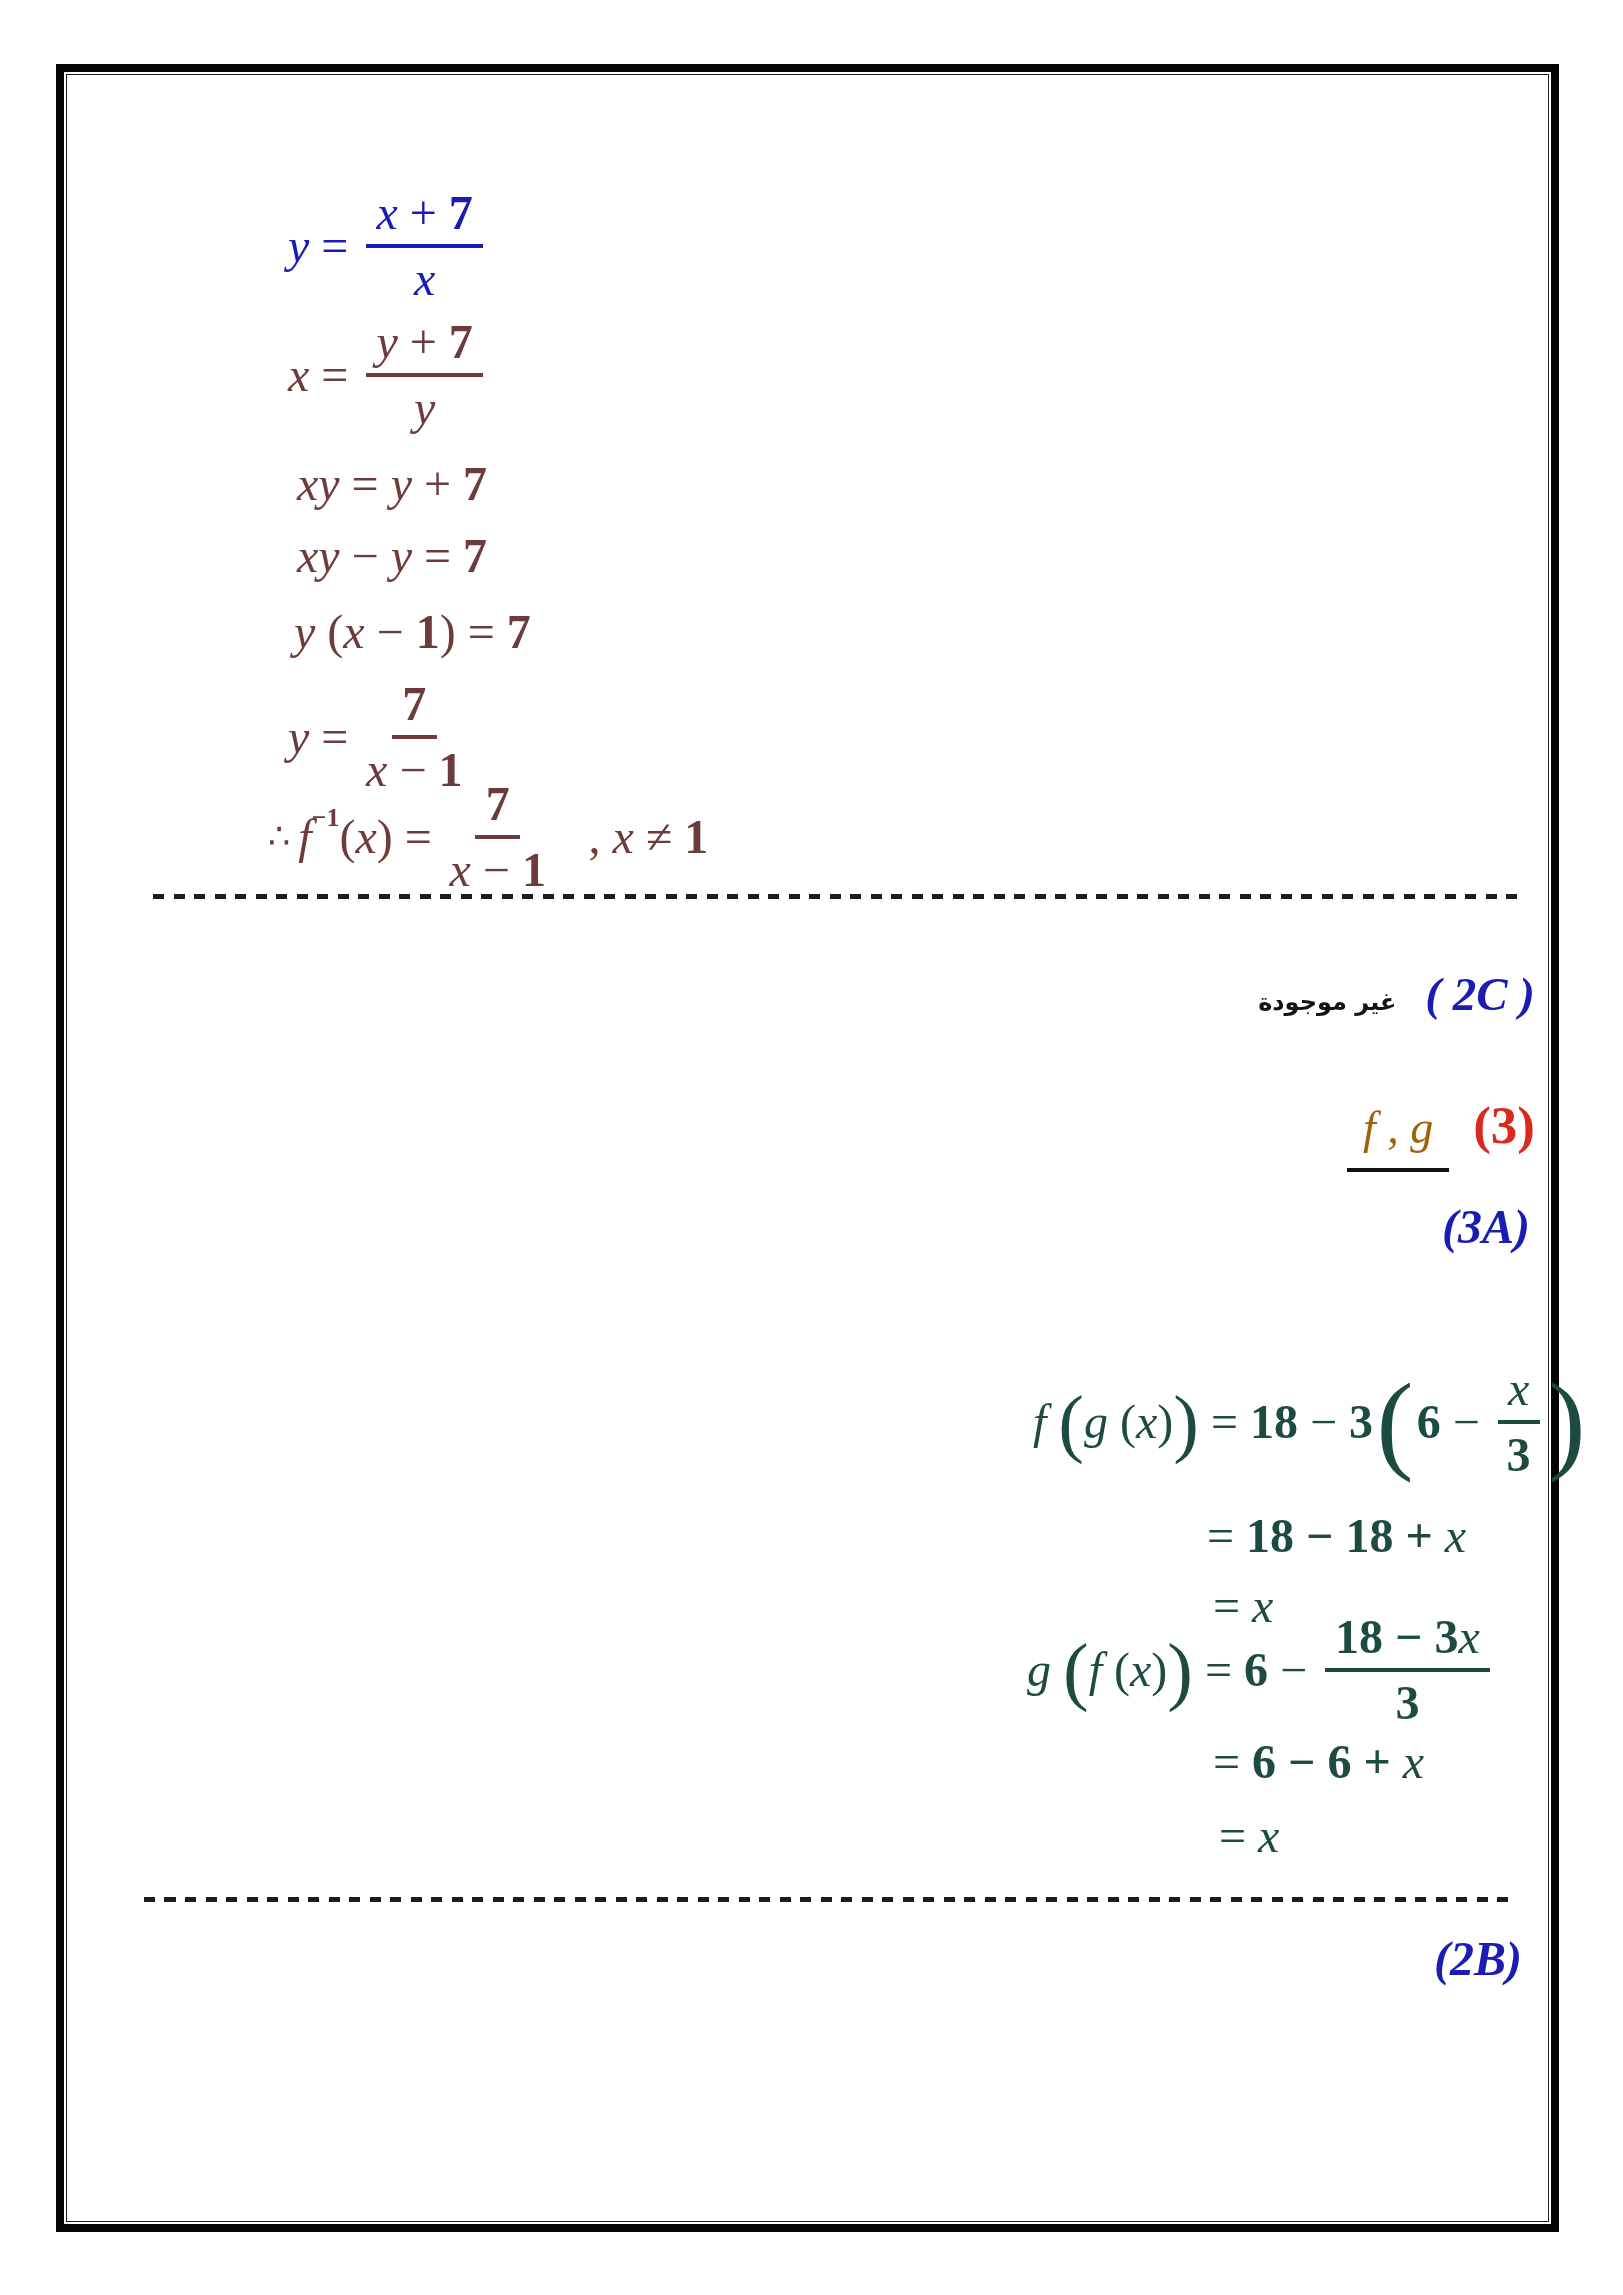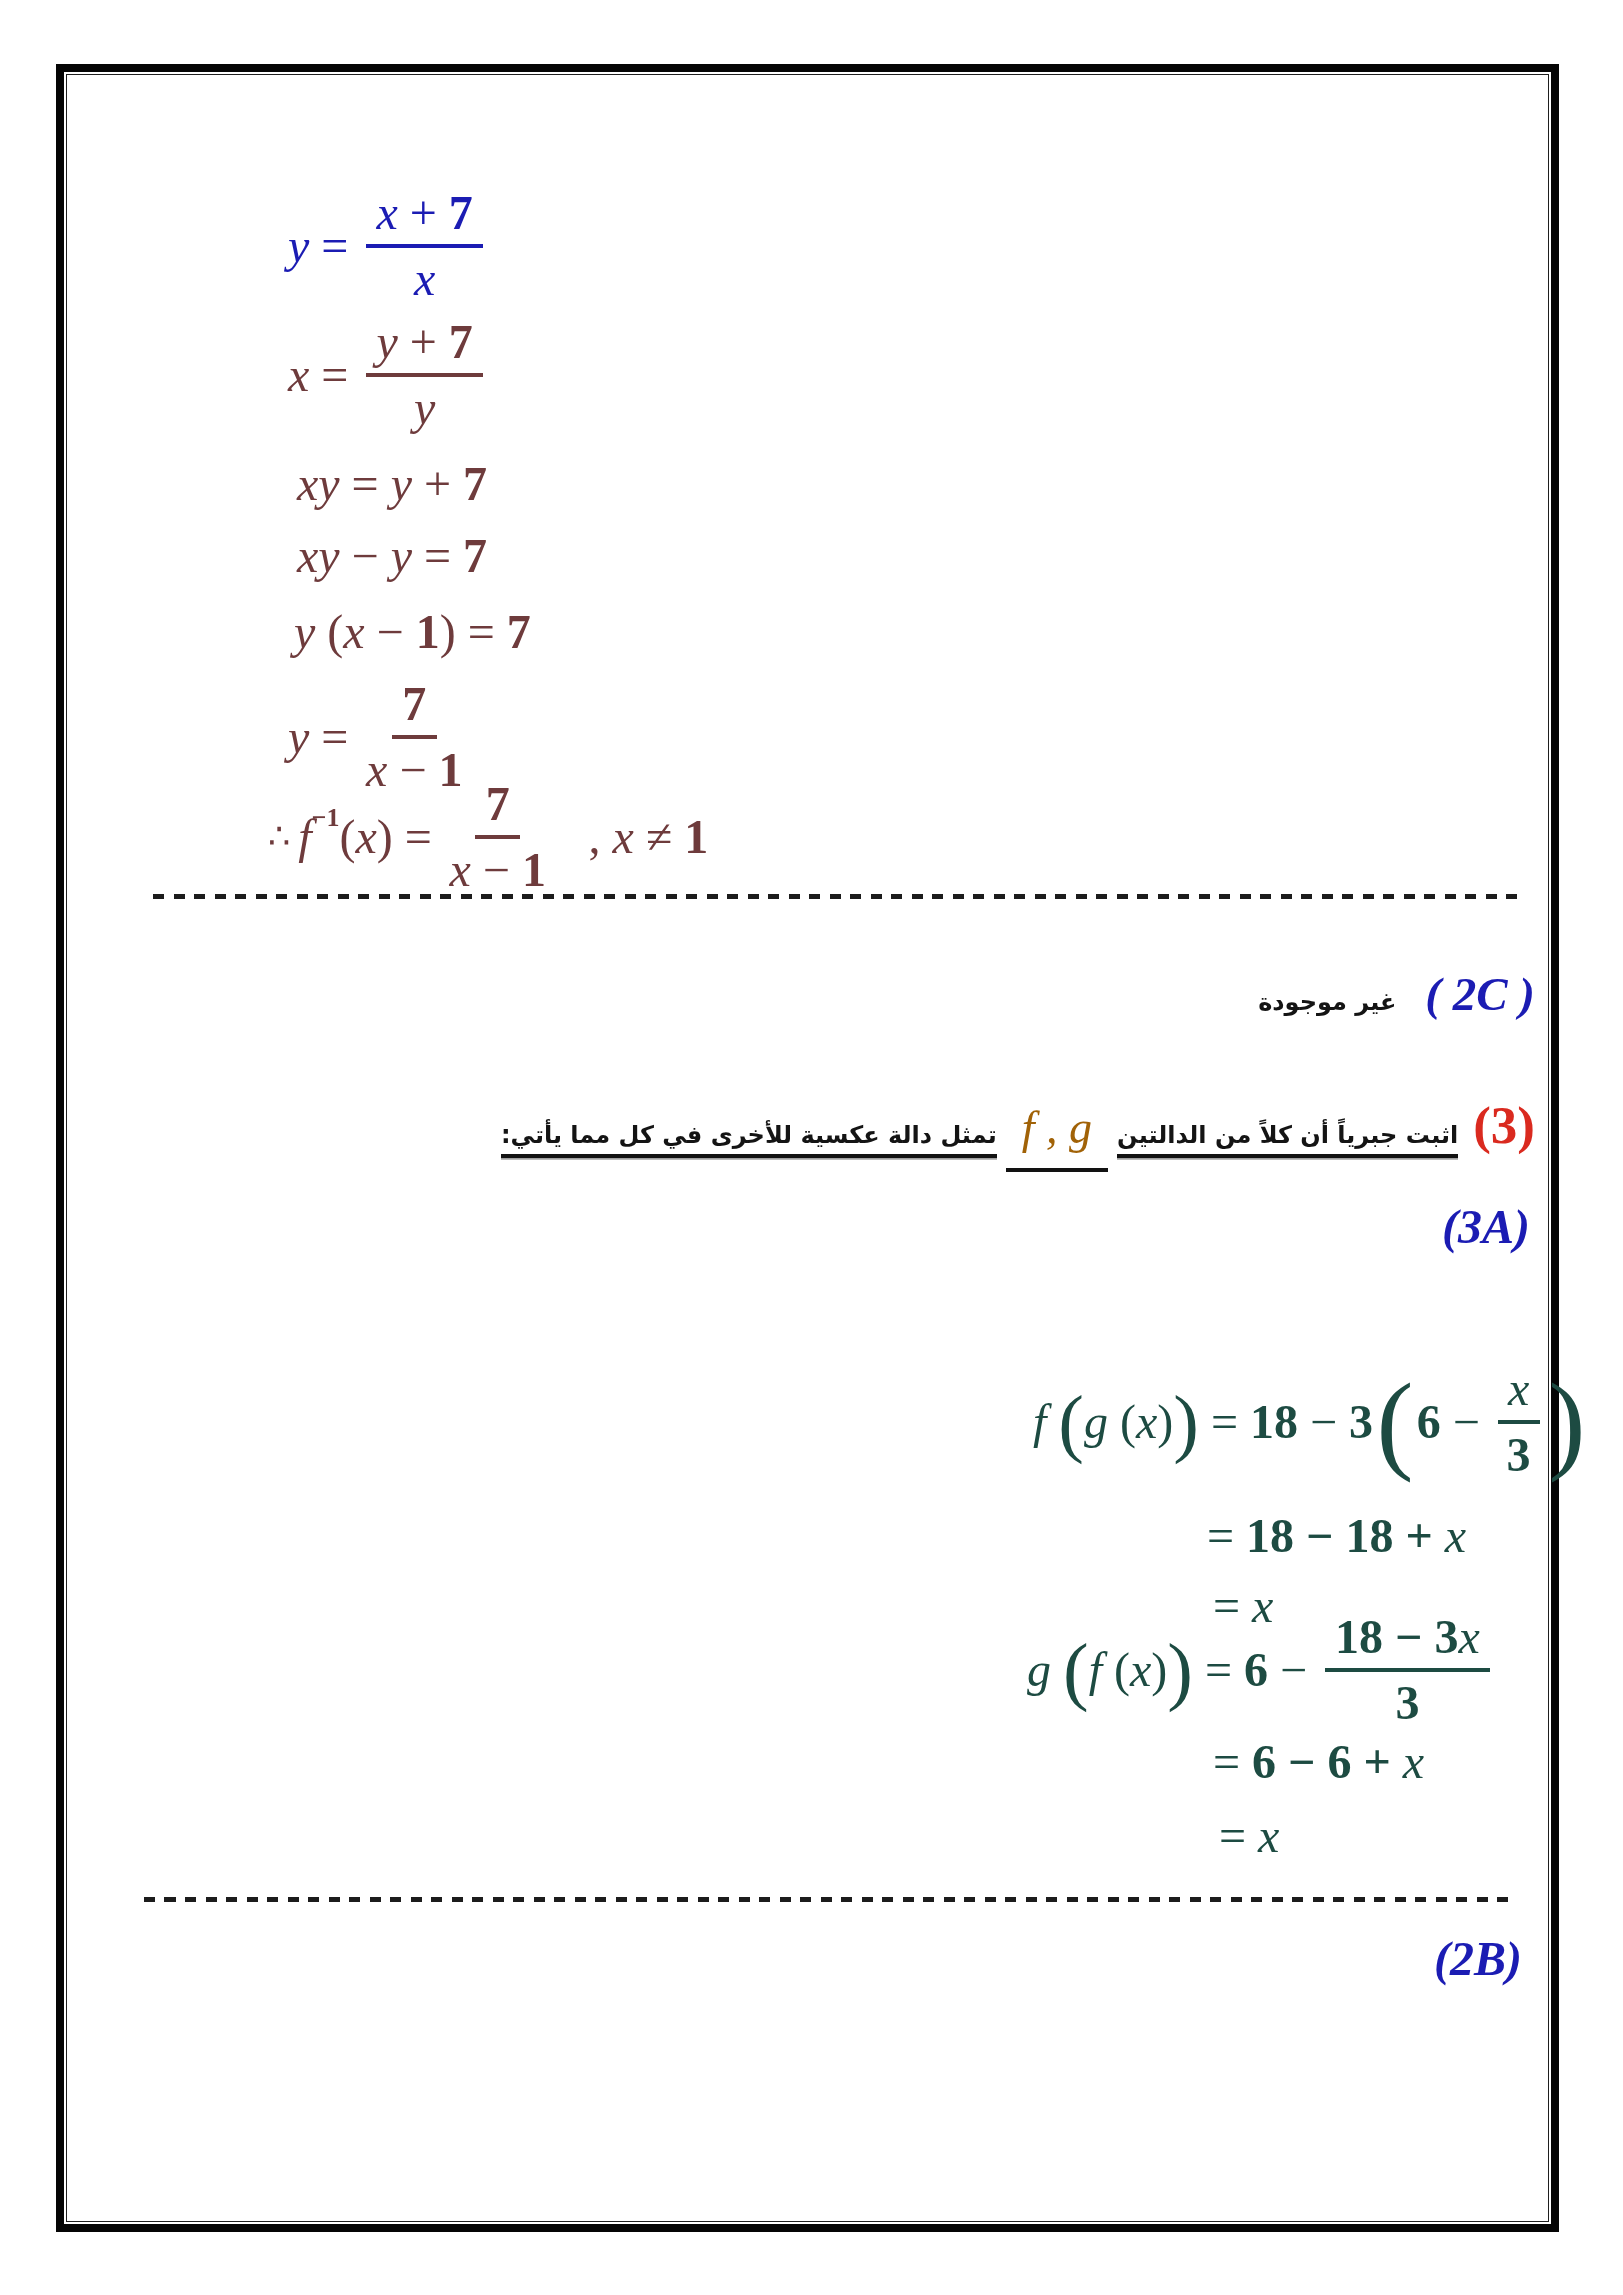--- a/index.html
+++ b/index.html
@@ -95,23 +95,21 @@
 
 <div class="dash" style="left:153px;top:894px;width:1365px;"></div>
 
 <div class="rtl" style="right:88px;top:967px;">
   <span class="m2c" dir="ltr">( 2C )</span>
   <span class="ar">غير موجودة</span>
 </div>
 
 <div class="rtl" style="right:88px;top:1099px;">
   <span class="m3" dir="ltr">(3)</span>
-  <span class="ar u">اثبت جبرياً أن كلاً من الدالتين</span>
   <span class="fg" dir="ltr">f , g</span>
-  <span class="ar u">تمثل دالة عكسية للأخرى في كل مما يأتي:</span>
 </div>
 
 <div class="mab" style="right:93px;top:1203px;" dir="ltr">(3A)</div>
 
 <div class="math teal" style="left:1033px;top:1364px;">
   <span class="v">f </span><span class="pL">(</span><span class="v">g </span><span class="o">(</span><span class="v">x</span><span class="o">)</span><span class="pL">)</span><span class="o"> = </span><span class="n">18</span><span class="o"> − </span><span class="n">3</span><span class="pXL">(</span><span class="n">6</span><span class="o"> − </span><span class="frac"><span class="fn"><span class="v">x</span></span><span class="fd"><span class="n">3</span></span></span><span class="pXL">)</span>
 </div>
 
 <div class="math teal" style="left:1207px;top:1511px;">
   <span class="o">= </span><span class="n">18 − 18 + </span><span class="v">x</span>

